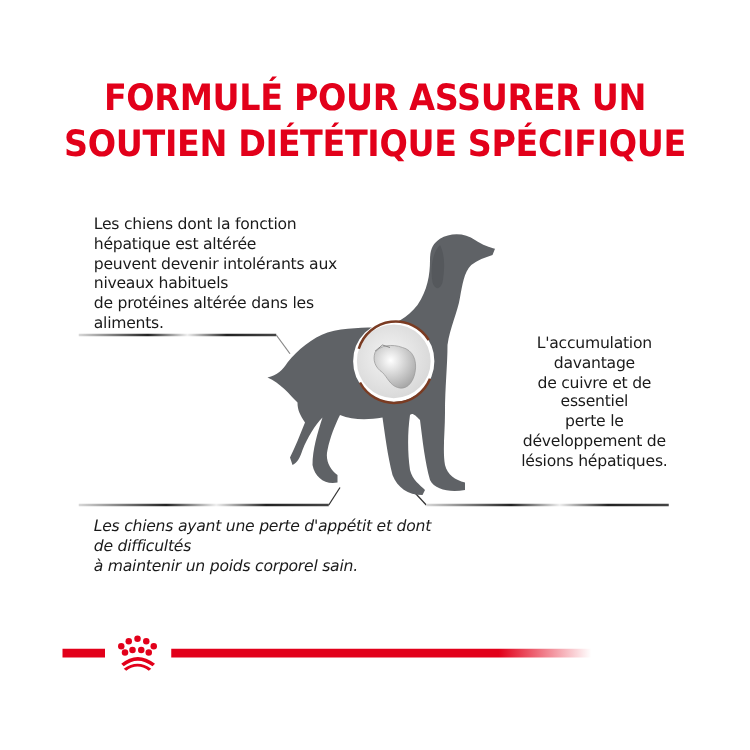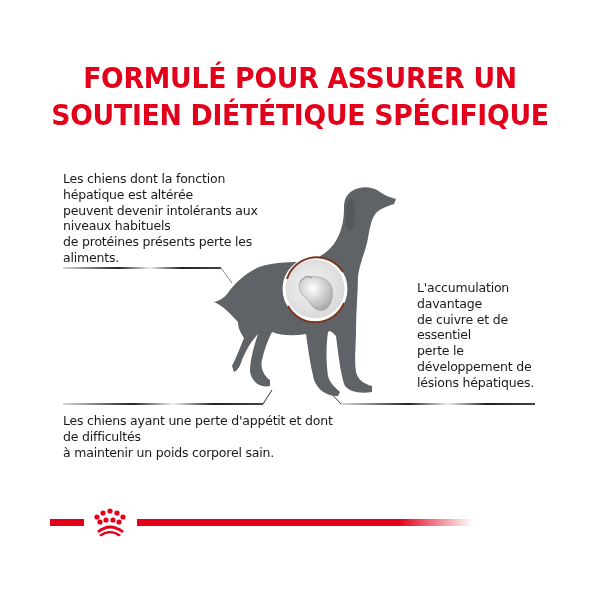--- a/index.html
+++ b/index.html
@@ -3,41 +3,41 @@
 <meta charset="utf-8">
 <style>
   html, body { margin:0; padding:0; background:#ffffff; }
   body { width:600px; height:600px; position:relative; overflow:hidden; font-family:"DejaVu Sans", sans-serif; }
   .title {
     position:absolute; left:0; top:60px; width:600px; text-align:center;
     color:#e2001a; font-family:"DejaVu Sans", sans-serif; font-weight:bold;
     font-size:29px; line-height:37px; letter-spacing:-0.3px;
     transform:scaleX(0.92); transform-origin:center;
   }
-  .text { position:absolute; color:#1a1a1a; font-size:12.5px; line-height:15.8px; font-family:"DejaVu Sans", sans-serif; letter-spacing:-0.2px; }
+  .text { position:absolute; color:#1a1a1a; font-size:12.5px; line-height:15.8px; font-family:"DejaVu Sans", sans-serif; letter-spacing:-0.2px;margin-left:12px; }
   .text div { white-space:nowrap; }
   .t1 { left:63px; top:171px; }
-  .t2 { right:66px; top:280px; text-align:left; }
-  .t3 { left:63px; top:413px; }
+  .t2 { right:66px; top:266px; text-align:center; }
+  .t3 { left:63px; top:413px;font-style:italic; }
   svg.art { position:absolute; left:0; top:0; }
 </style>
 </head>
 <body>
 
 <div class="title">
   <div>FORMULÉ POUR ASSURER UN</div>
   <div>SOUTIEN DIÉTÉTIQUE SPÉCIFIQUE</div>
 </div>
 
 <div class="text t1">
   <div>Les chiens dont la fonction</div>
   <div>hépatique est altérée</div>
   <div>peuvent devenir intolérants aux</div>
   <div>niveaux habituels</div>
-  <div>de protéines présents perte les</div>
+  <div>de protéines altérée dans les</div>
   <div>aliments.</div>
 </div>
 
 <div class="text t2">
   <div>L'accumulation</div>
   <div>davantage</div>
   <div>de cuivre et de</div>
   <div>essentiel</div>
   <div>perte le</div>
   <div>développement de</div>

